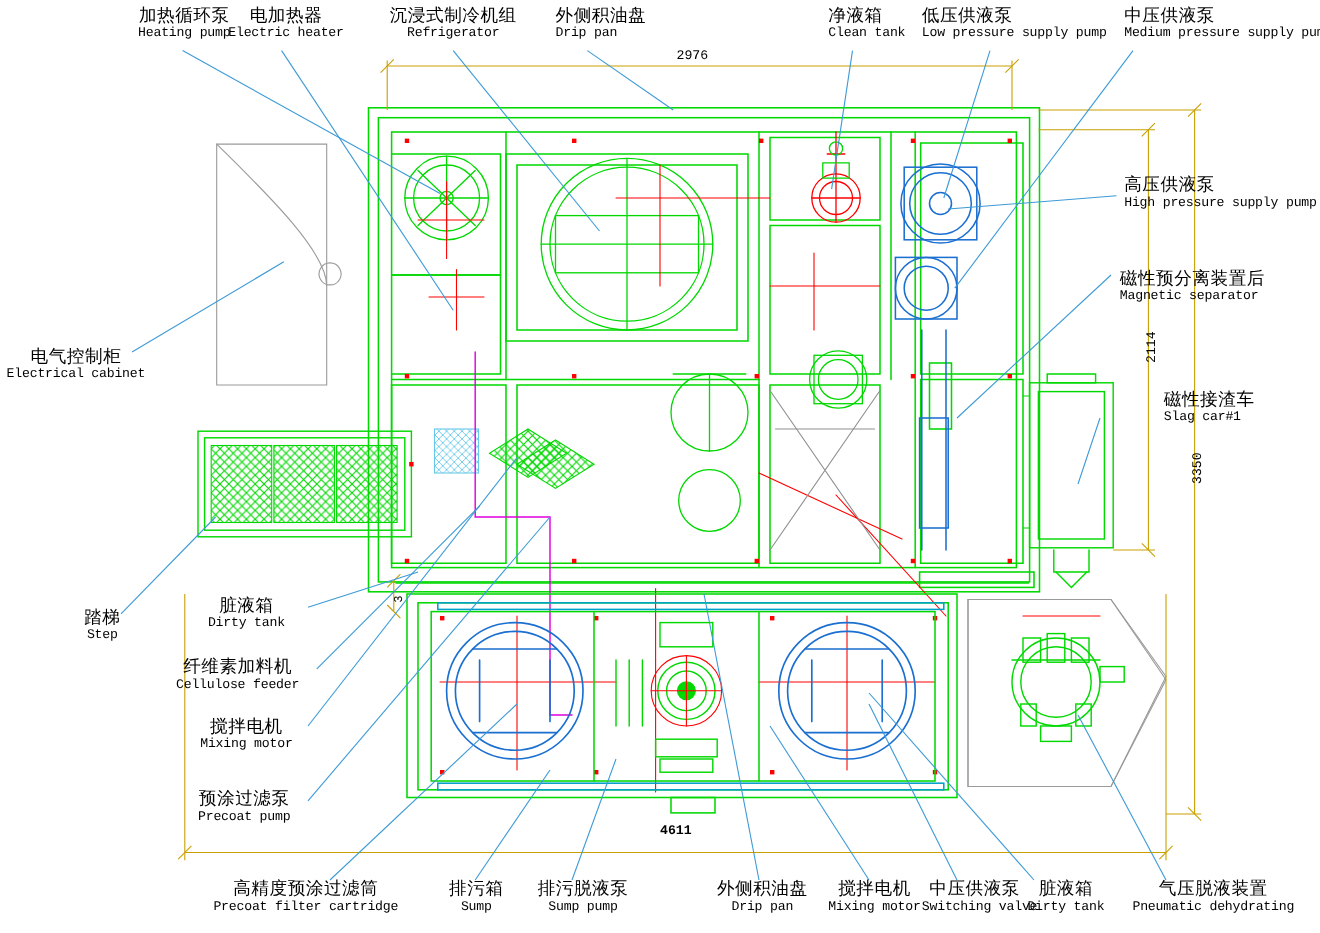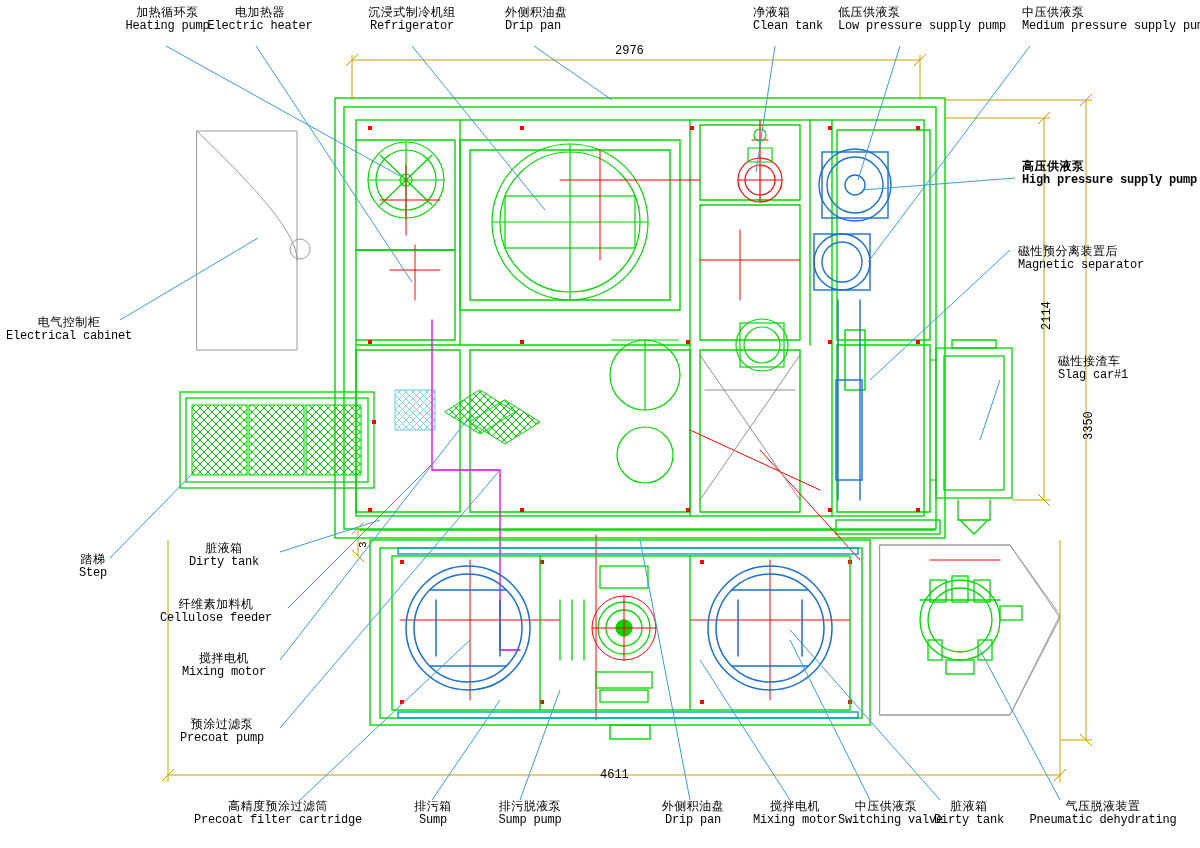--- a/index.html
+++ b/index.html
@@ -1,21 +1,21 @@
 <!DOCTYPE html>
 <html><head>
 <meta charset="utf-8">
 <style>
   html,body{margin:0;padding:0;background:#ffffff;}
   body{width:1200px;height:848px;position:relative;overflow:hidden;
        font-family:"Liberation Sans",sans-serif;color:#000;}
   #stage{position:absolute;inset:0;width:1200px;height:848px;}
   svg.layer{position:absolute;left:0;top:0;width:1200px;height:848px;}
   .lbl{position:absolute;line-height:1.15;white-space:nowrap;}
-  .lbl .cn{font-size:12px;letter-spacing:.5px;}
+  .lbl .cn{font-size:16px;letter-spacing:.5px;}
   .lbl .en{font-size:12px;font-family:"Liberation Mono",monospace;letter-spacing:-.2px;}
   .lbl.ctr{text-align:center;}
   .dim{position:absolute;font-size:12px;font-family:"Liberation Mono",monospace;color:#000;}
   .dim.vert{transform:rotate(-90deg);transform-origin:left top;}
 </style>
 </head>
 <body>
 
 <div id="stage">
 
@@ -291,21 +291,21 @@
       <path d="M520 800 L560 690"></path>
       <path d="M690 800 L640 540"></path>
       <path d="M790 800 L700 660"></path>
       <path d="M870 800 L790 640"></path>
       <path d="M940 800 L790 630"></path>
       <path d="M1060 800 L980 650"></path>
     </g>
   </svg>
 
   <div class="dim" style="left:615px;top:44px;">2976</div>
-  <div class="dim" style="left:600px;top:768px;">4611</div>
+  <div class="dim" style="left:600px;top:748px;font-weight:bold;">4611</div>
   <div class="dim vert" style="left:1040px;top:330px;">2114</div>
   <div class="dim vert" style="left:1082px;top:440px;">3350</div>
   <div class="dim vert" style="left:357px;top:548px;font-size:11px;">3</div>
 
   <div class="lbl ctr" style="left:110px;top:6px;width:115px;">
     <div class="cn">加热循环泵</div>
     <div class="en">Heating pump</div>
   </div>
   <div class="lbl ctr" style="left:205px;top:6px;width:110px;">
     <div class="cn">电加热器</div>
@@ -325,21 +325,21 @@
   </div>
   <div class="lbl" style="left:838px;top:6px;">
     <div class="cn">低压供液泵</div>
     <div class="en">Low pressure supply pump</div>
   </div>
   <div class="lbl" style="left:1022px;top:6px;">
     <div class="cn">中压供液泵</div>
     <div class="en">Medium pressure supply pump</div>
   </div>
 
-  <div class="lbl" style="left:1022px;top:160px;font-weight:bold;">
+  <div class="lbl" style="left:1022px;top:160px;">
     <div class="cn">高压供液泵</div>
     <div class="en">High pressure supply pump</div>
   </div>
   <div class="lbl" style="left:1018px;top:245px;">
     <div class="cn">磁性预分离装置后</div>
     <div class="en">Magnetic separator</div>
   </div>
   <div class="lbl" style="left:1058px;top:355px;">
     <div class="cn">磁性接渣车</div>
     <div class="en">Slag car#1</div>

